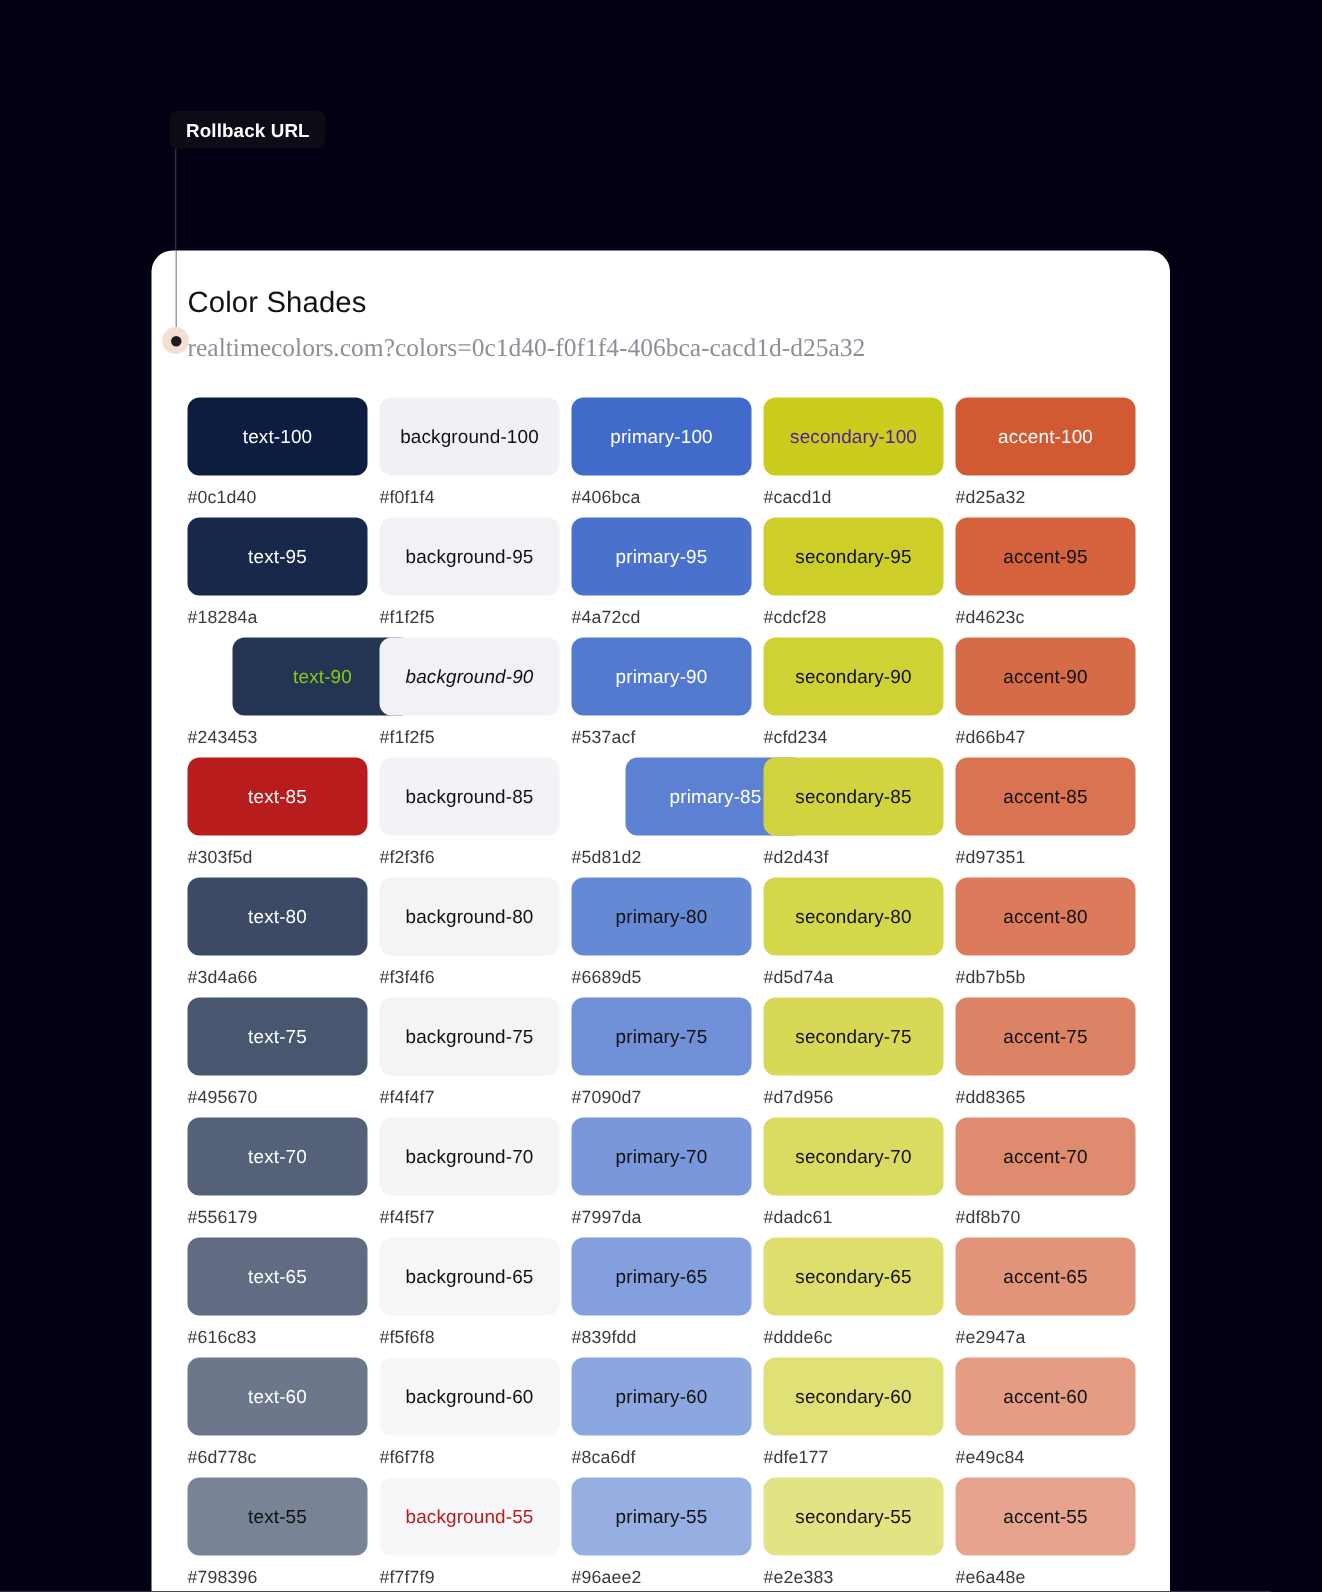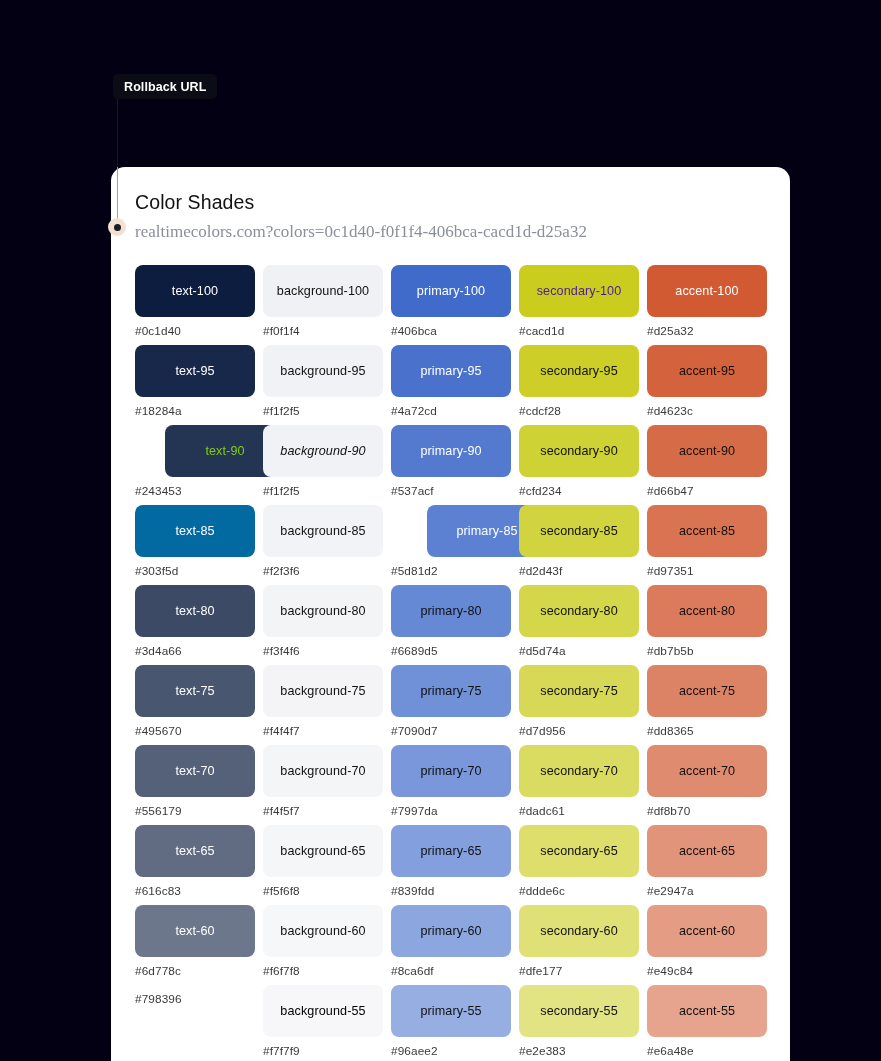--- a/index.html
+++ b/index.html
@@ -60,21 +60,21 @@
   #anno-dot i {
     display: block;
     width: 7px; height: 7px;
     border-radius: 50%;
     background: #1b1b22;
   }
 
   
   #card {
     position: absolute;
-    left: 111px; top: 167px;
+    left: 101px; top: 167px;
     width: 679px;
     height: 894px;
     background: #ffffff;
     border-radius: 14px 14px 0 0;
     overflow: hidden;
     z-index: 20;
   }
   #card-header {
     padding: 24px 0 0 24px;
   }
@@ -240,21 +240,21 @@
           </div>
           <div class="shade-cell">
             <div class="swatch" style="background: rgb(214, 107, 71); color: rgb(17, 17, 17);">
               <span>accent-90</span>
             </div>
             <div class="hexlabel">#d66b47</div>
           </div>
         </div>
         <div class="shade-row">
           <div class="shade-cell">
-            <div class="swatch" style="background: #0369a1; color: rgb(255, 255, 255);">
+            <div class="swatch" style="background: #b91c1c; color: rgb(255, 255, 255);">
               <span>text-85</span>
             </div>
             <div class="hexlabel">#303f5d</div>
           </div>
           <div class="shade-cell">
             <div class="swatch" style="background: rgb(242, 243, 246); color: rgb(17, 17, 17);">
               <span>background-85</span>
             </div>
             <div class="hexlabel">#f2f3f6</div>
           </div>
@@ -432,24 +432,27 @@
           </div>
           <div class="shade-cell">
             <div class="swatch" style="background: rgb(228, 156, 132); color: rgb(17, 17, 17);">
               <span>accent-60</span>
             </div>
             <div class="hexlabel">#e49c84</div>
           </div>
         </div>
         <div class="shade-row">
           <div class="shade-cell">
+            <div class="swatch" style="background: rgb(121, 131, 150); color: rgb(17, 17, 17);">
+              <span>text-55</span>
+            </div>
             <div class="hexlabel">#798396</div>
           </div>
           <div class="shade-cell">
-            <div class="swatch" style="background: rgb(247, 247, 249); color: #000000;">
+            <div class="swatch" style="background: rgb(247, 247, 249); color: #b91c1c;">
               <span>background-55</span>
             </div>
             <div class="hexlabel">#f7f7f9</div>
           </div>
           <div class="shade-cell">
             <div class="swatch" style="background: rgb(150, 174, 226); color: rgb(17, 17, 17);">
               <span>primary-55</span>
             </div>
             <div class="hexlabel">#96aee2</div>
           </div>

